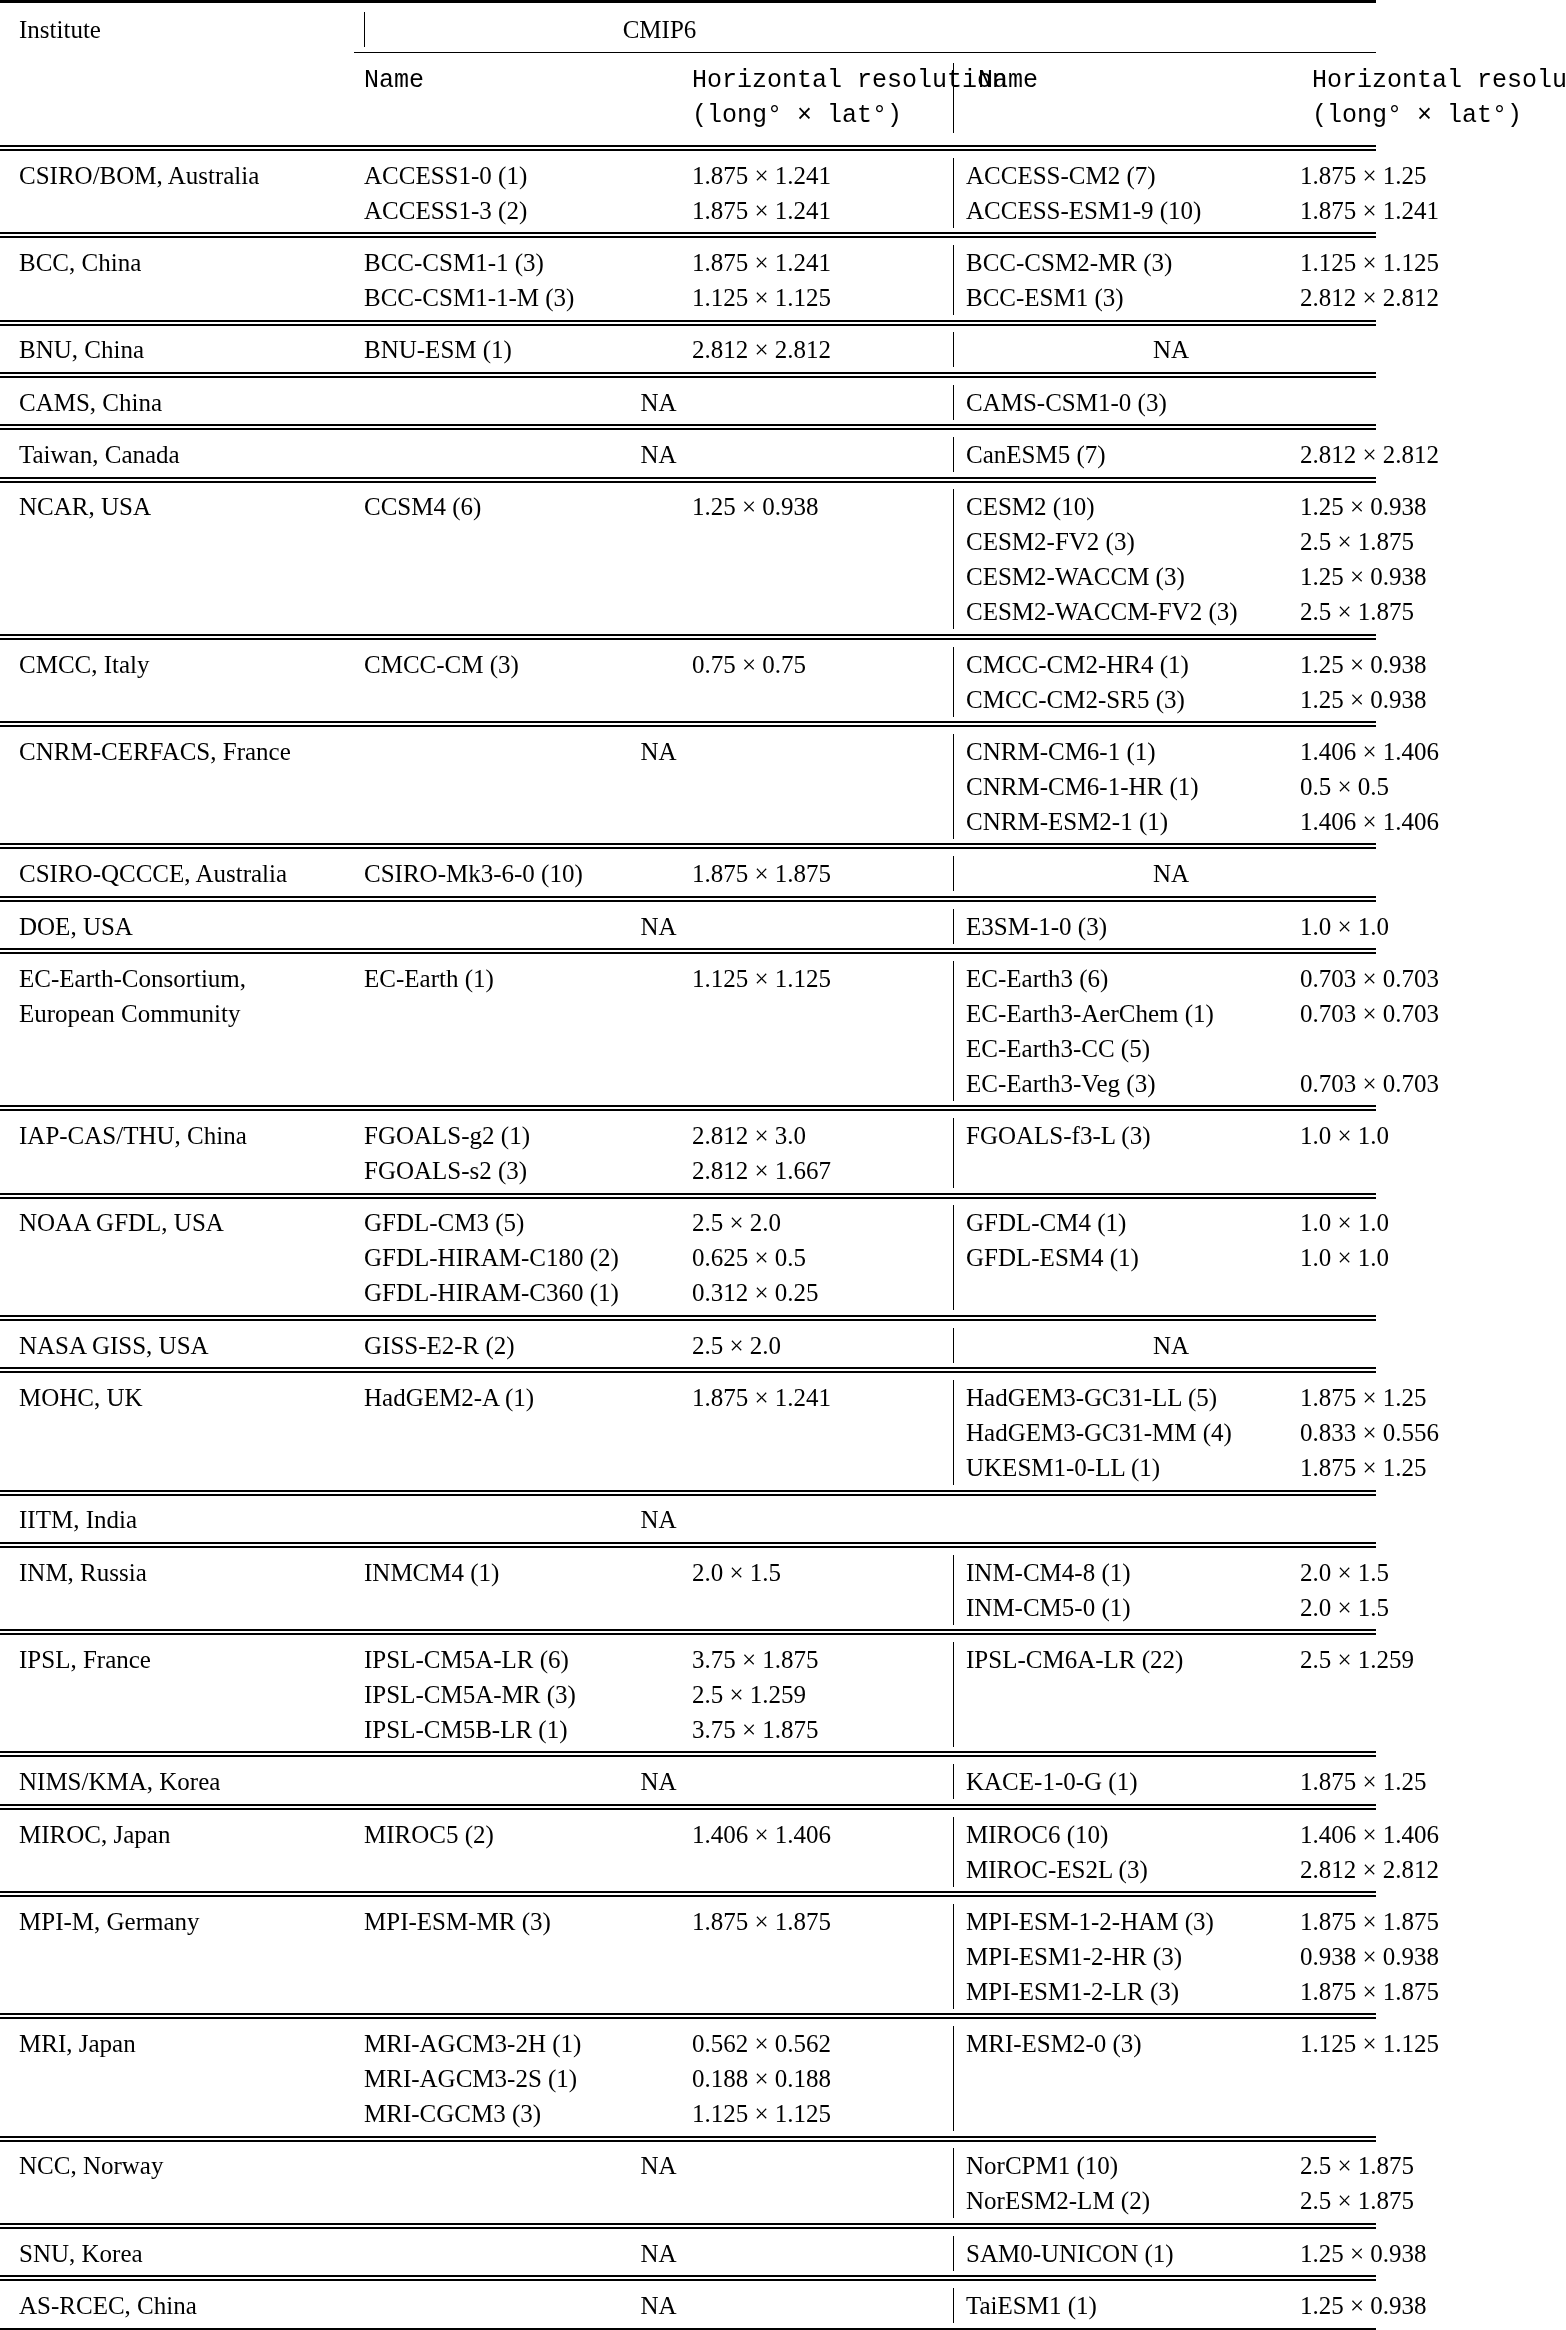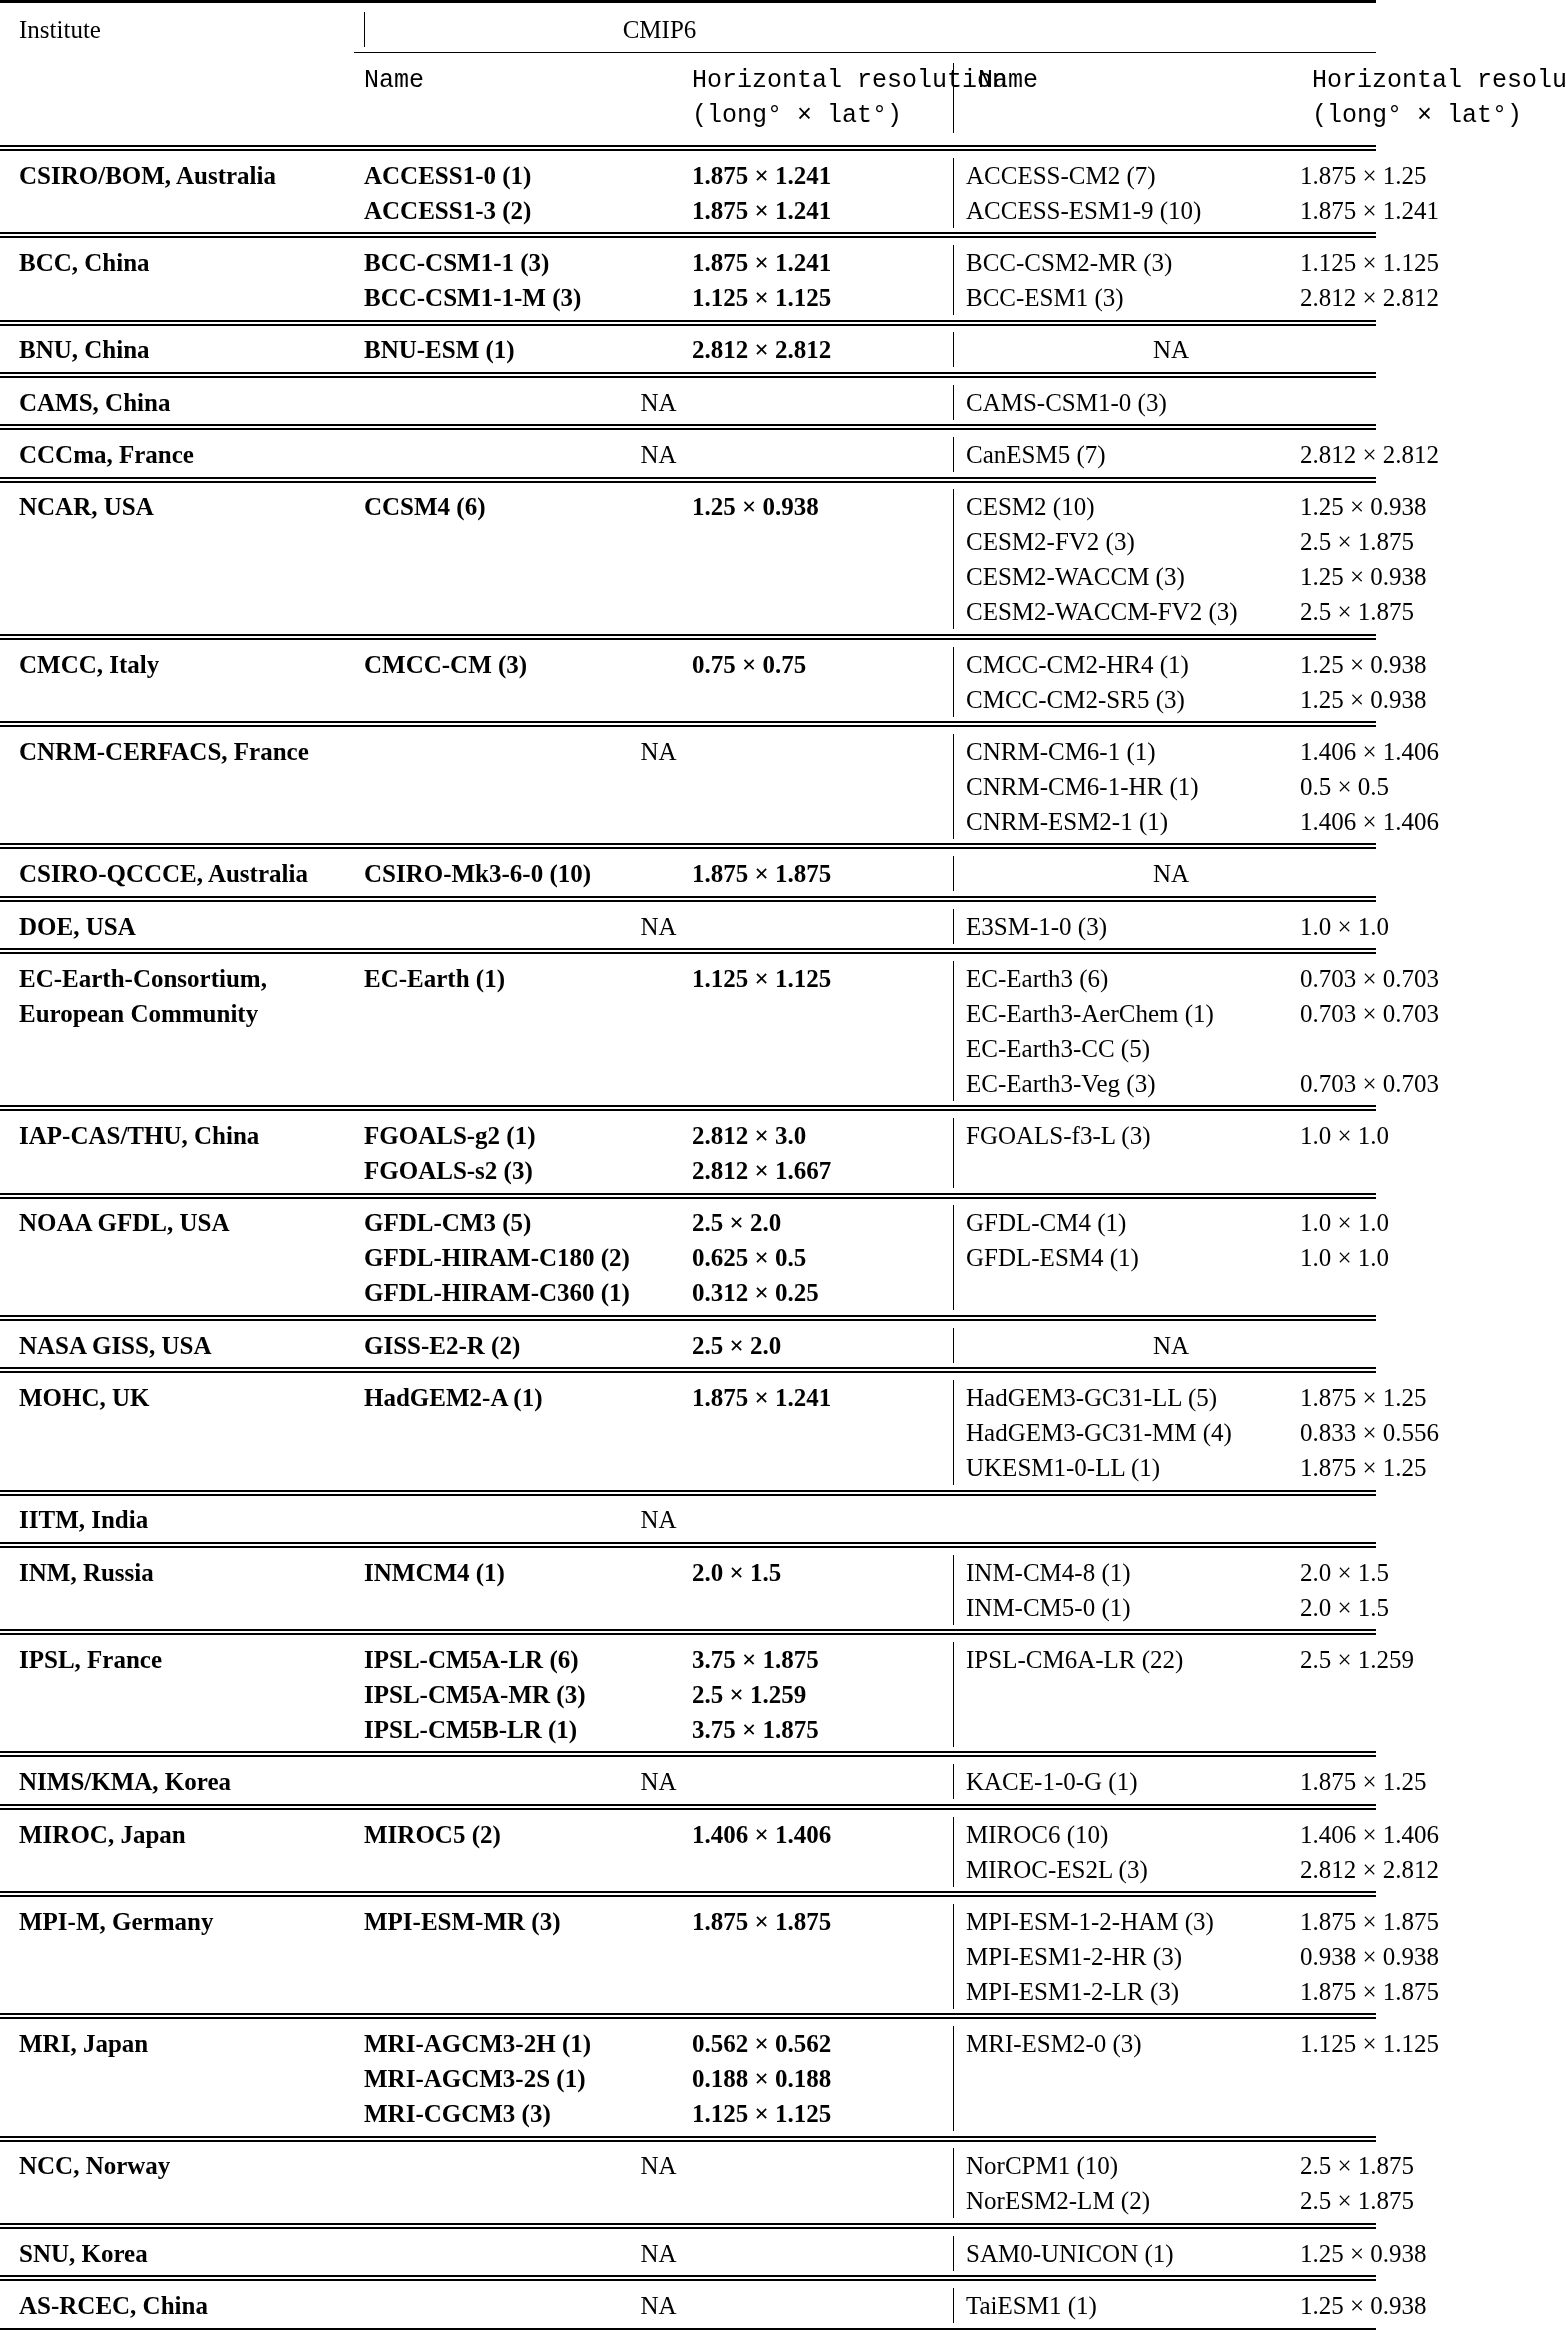--- a/index.html
+++ b/index.html
@@ -13,21 +13,21 @@
   
   .hrow1{display:grid;grid-template-columns:364px 590px 1fr;padding:9px 0 4.5px;}
   .h-institute{padding-left:19px;}
   .h-c5,.h-c6{text-align:center;}
   .h-c6{border-left:1.5px solid #000;}
   .hrule{margin-left:354px;border-top:1.5px solid #000;}
   .hrow2{display:grid;grid-template-columns:364px 328px 261px 1fr;padding:10.6px 0 12px;font-family:Liberation Mono, monospace;}
   .group6h{border-left:1.5px solid #000;padding-left:24px;display:grid;grid-template-columns:334px 1fr;align-content:start;}
   
   .row{display:grid;grid-template-columns:364px 328px 261px 1fr;border-top:6px double #000;padding:6.8px 0 4.5px;}
-  .cell{align-self:start;font-weight:bold;}
+  .cell{align-self:start;}
   .institute{padding-left:19px;grid-column:1;}
   .na5{grid-column:2/4;text-align:center;align-self:start;}
   .group6{grid-column:4;border-left:1.5px solid #000;padding-left:12px;display:grid;grid-template-columns:334px 1fr;align-content:start;}
   .group6.na6{display:block;text-align:center;}
 </style>
 </head>
 <body>
 
 <div class="table">
 
@@ -124,21 +124,21 @@
           <div class="col">
             <div class="line">CAMS-CSM1-0 (3)</div>
           </div>
           <div class="col">
             <div class="line">&nbsp;</div>
           </div>
         </div>
       </div>
       <div class="row">
         <div class="cell institute">
-          <div class="line">CCCma, France</div>
+          <div class="line">Taiwan, Canada</div>
         </div>
         <div class="line na5">NA</div>
         <div class="group6">
           <div class="col">
             <div class="line">CanESM5 (7)</div>
           </div>
           <div class="col">
             <div class="line">2.812 × 2.812</div>
           </div>
         </div>

